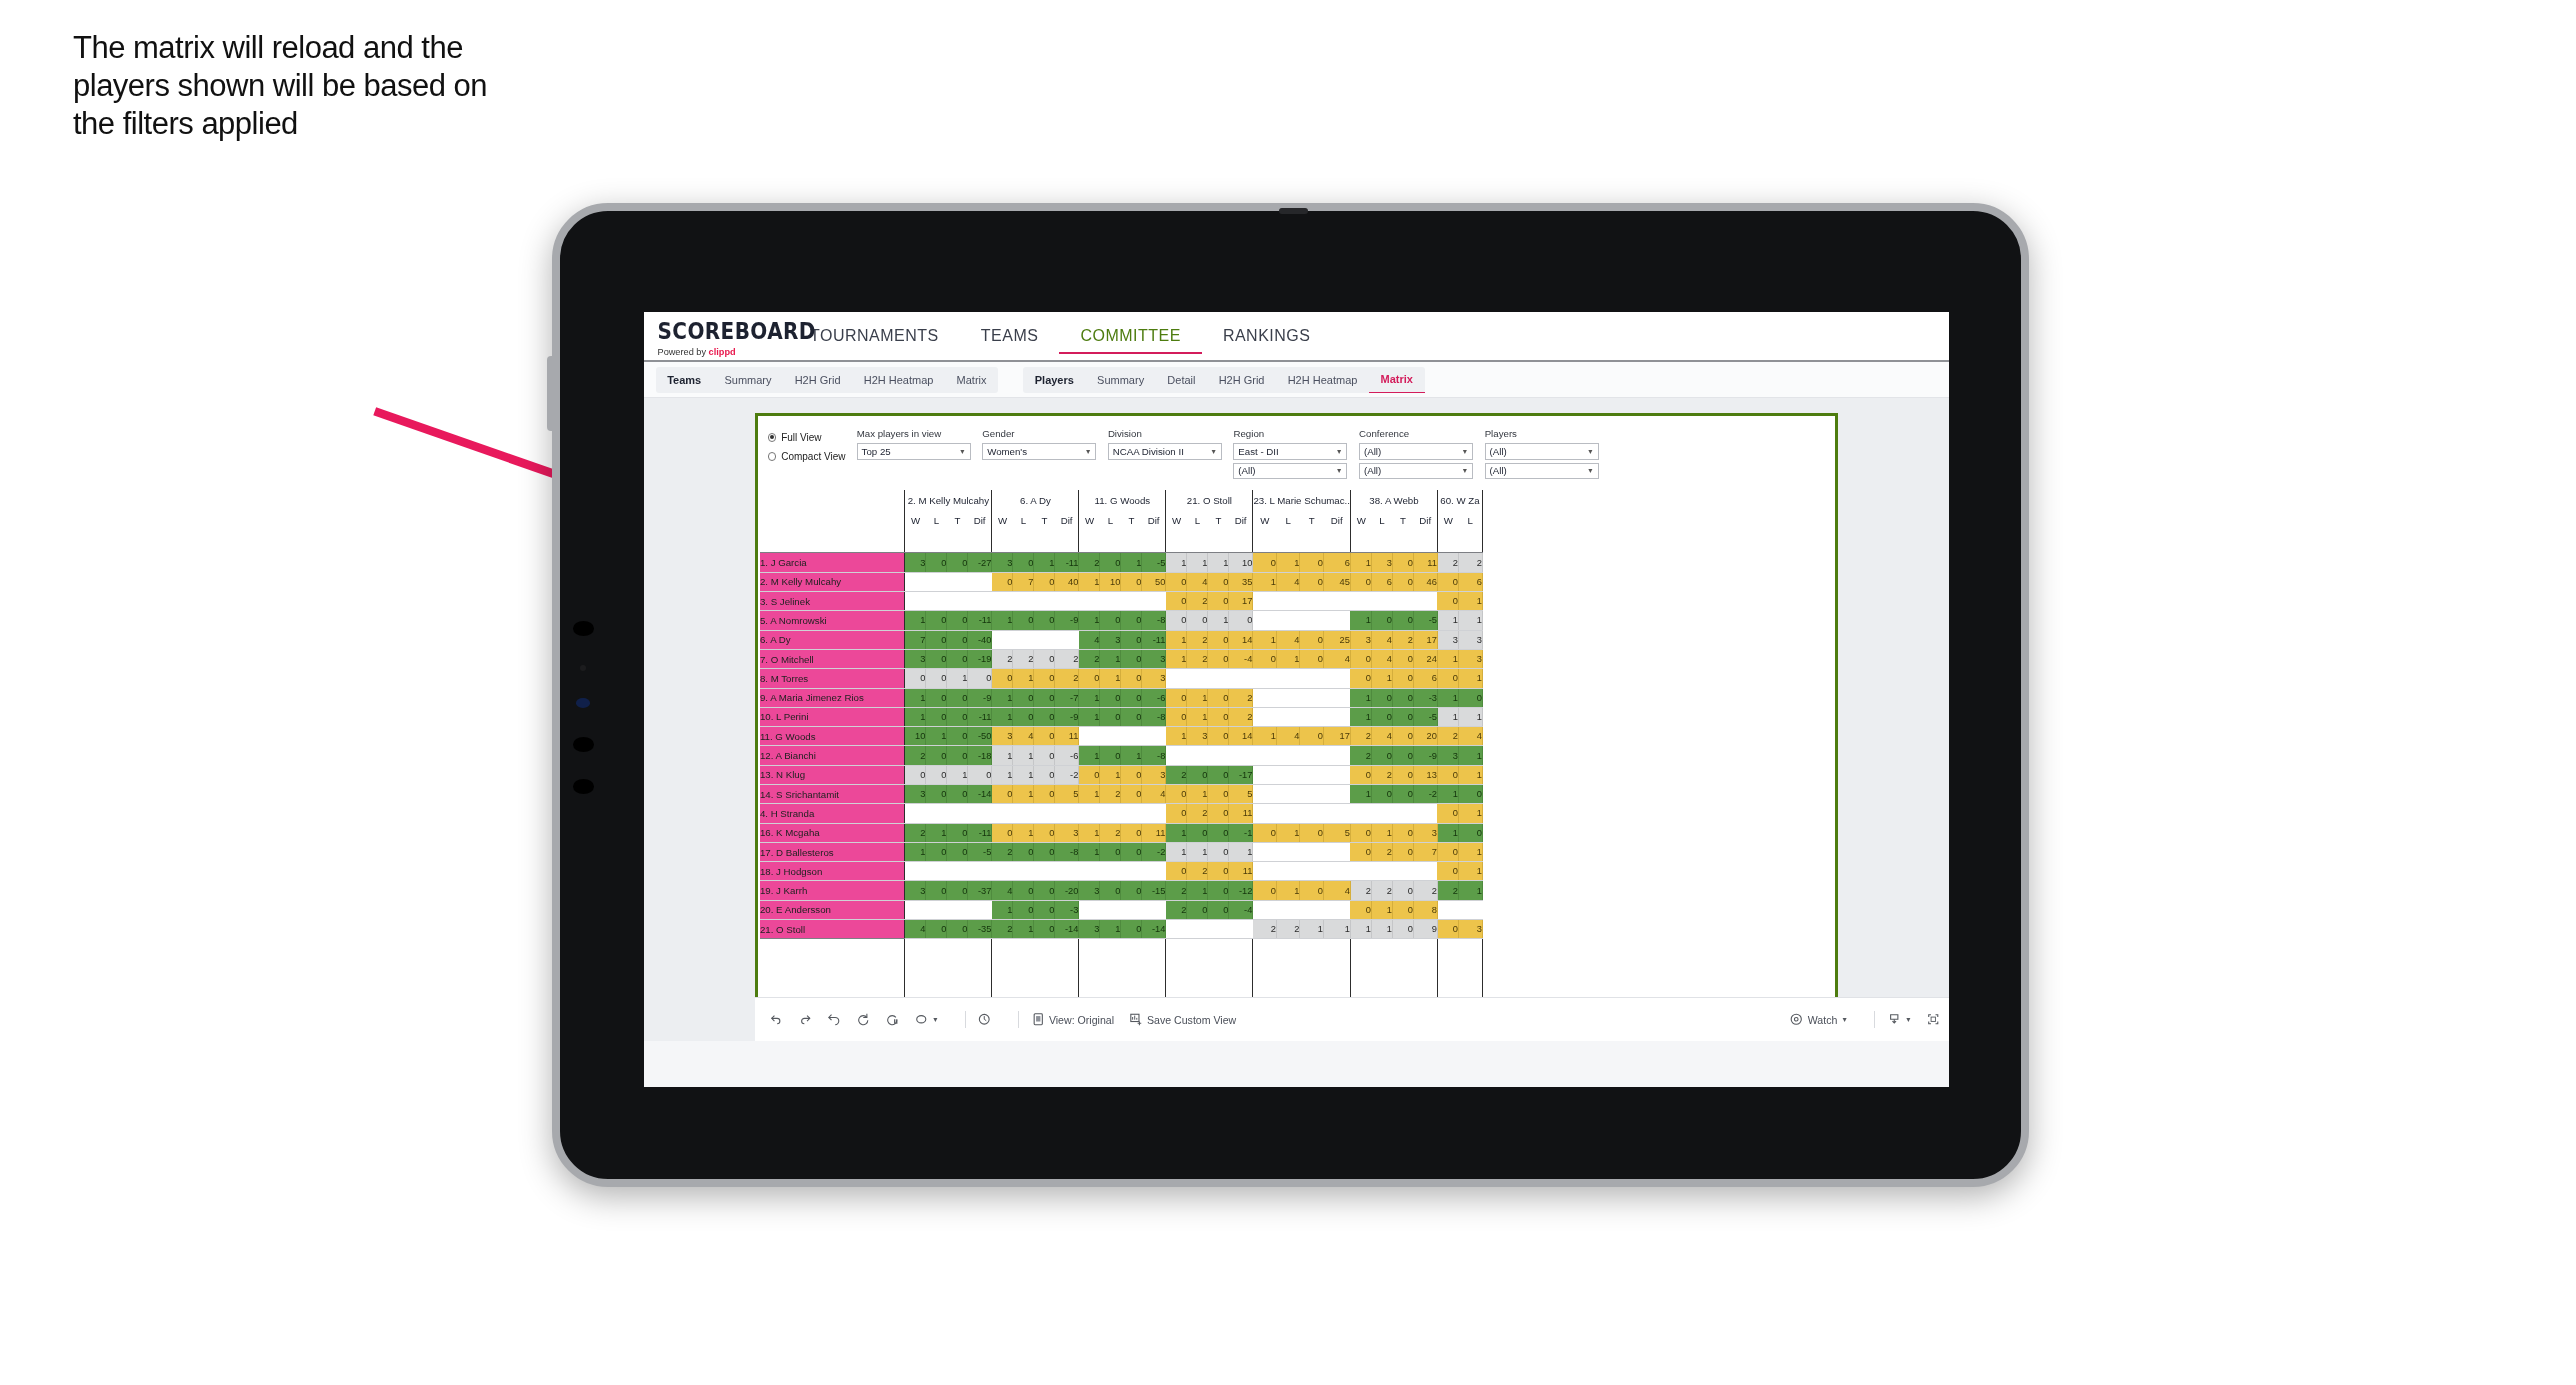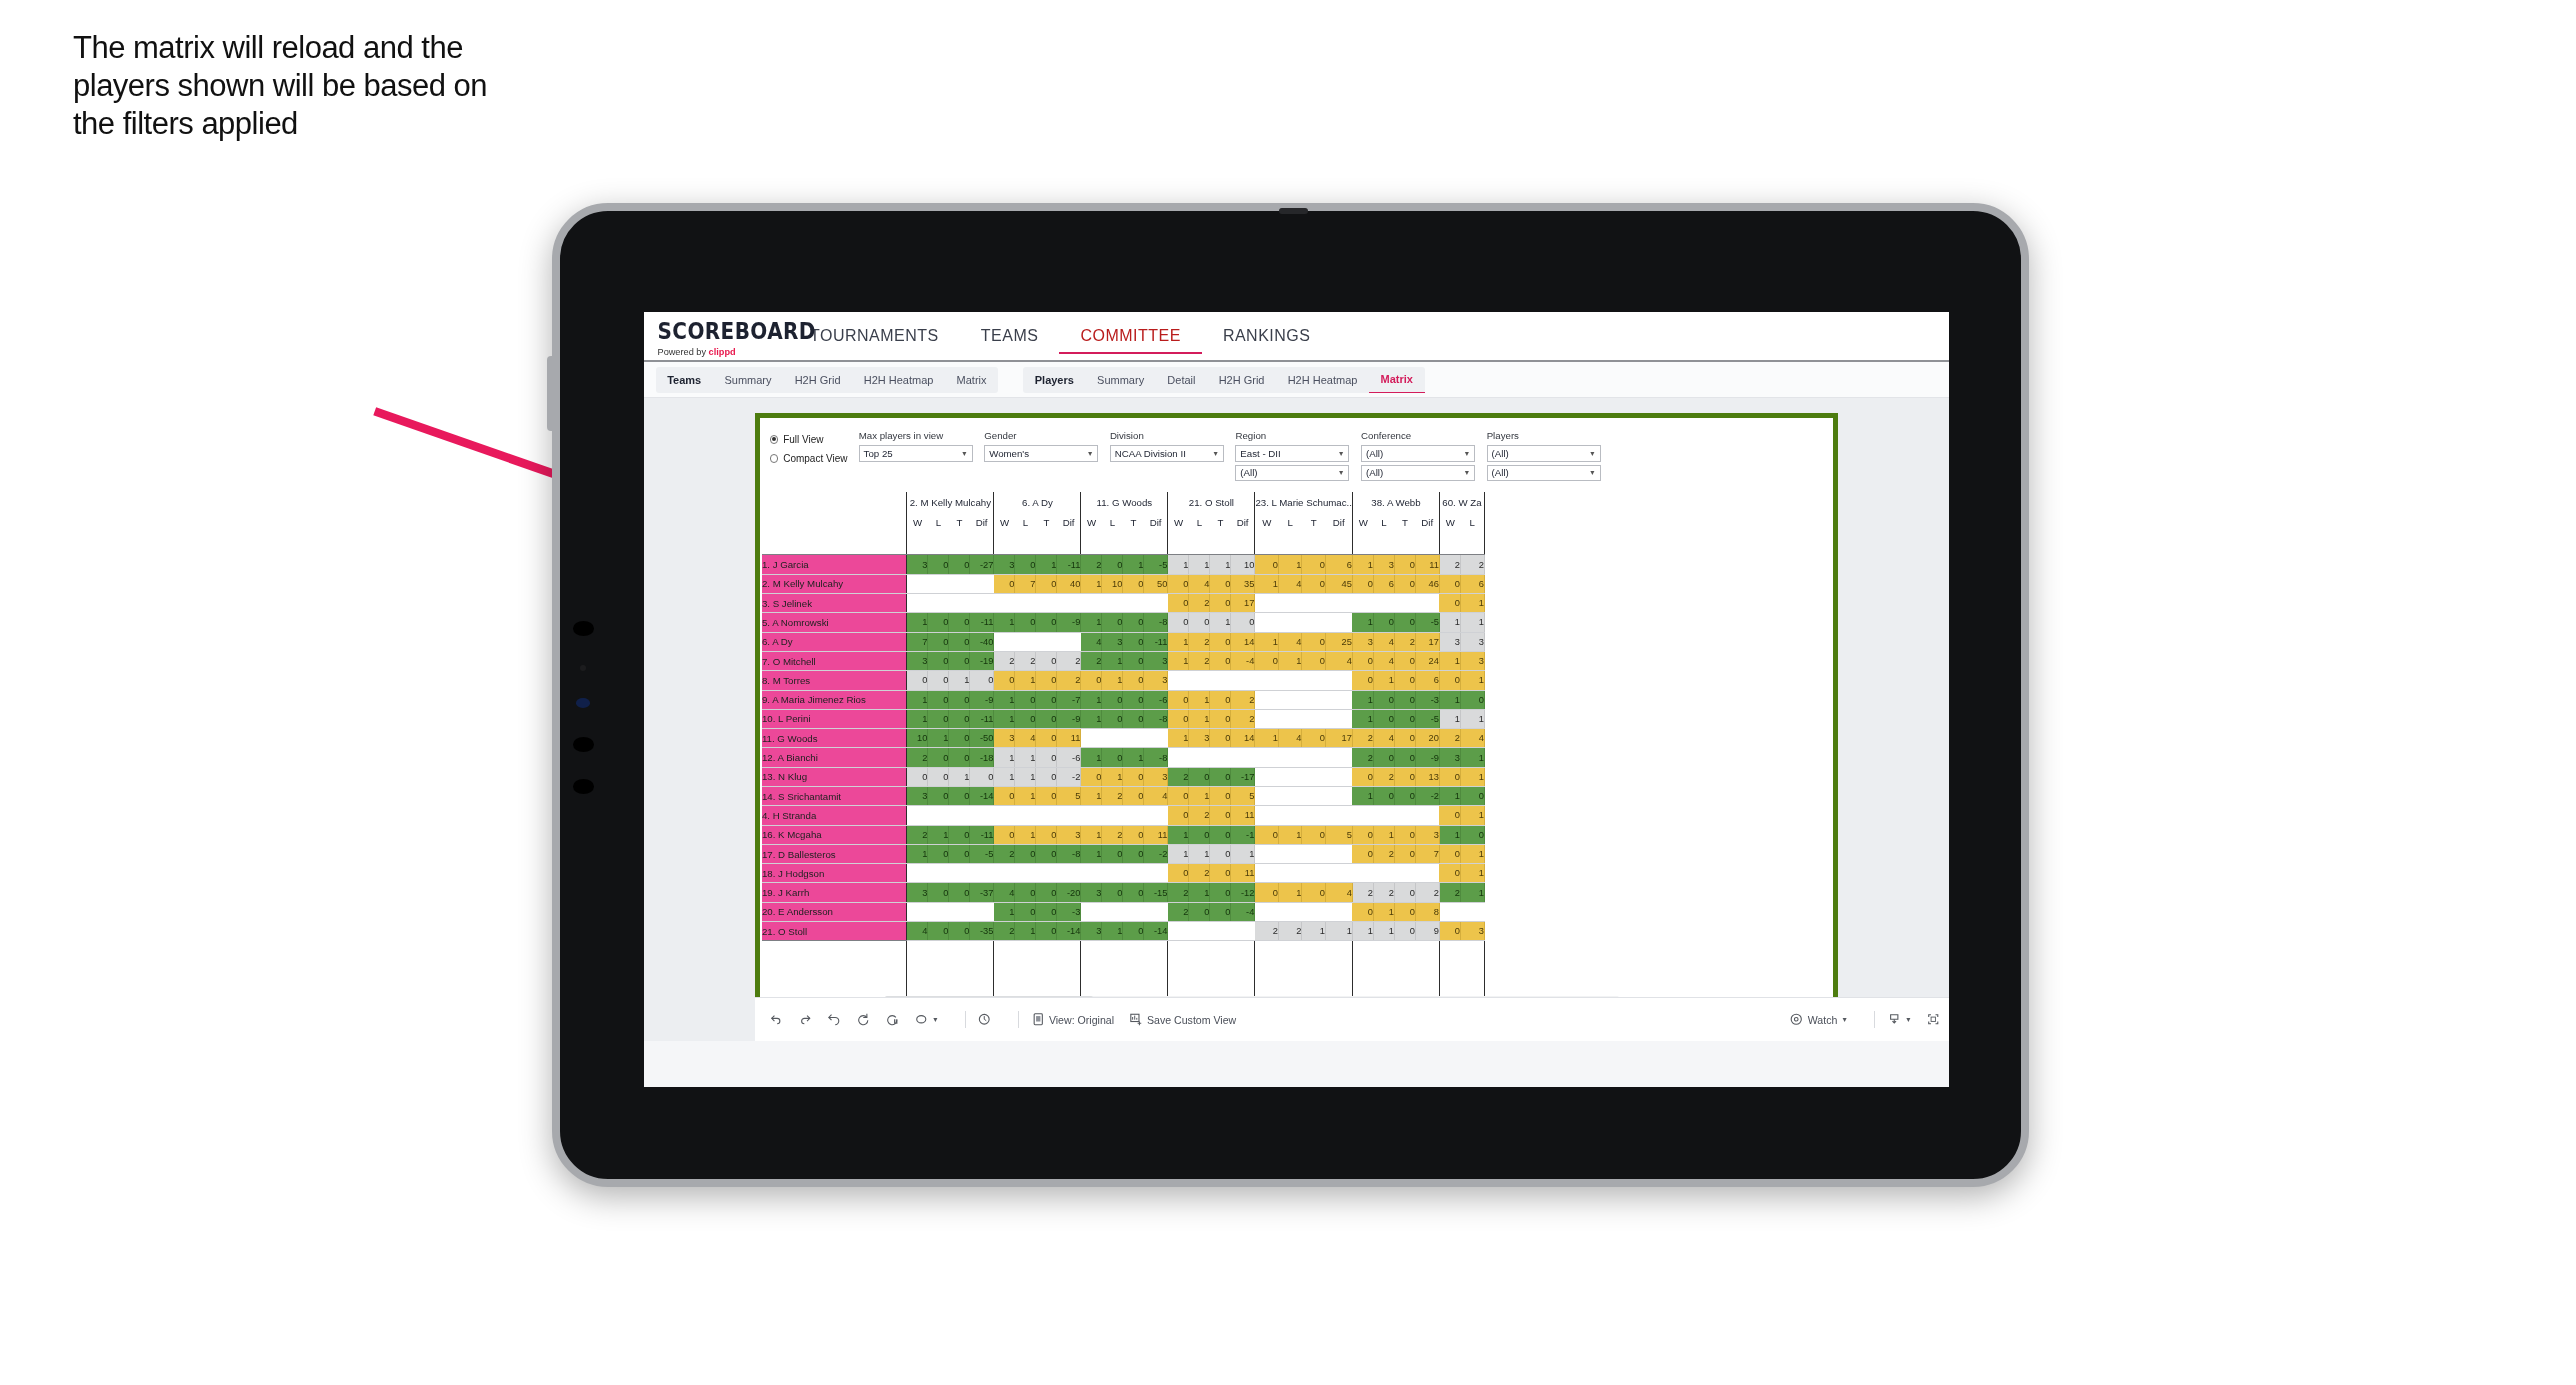--- a/index.html
+++ b/index.html
@@ -54,38 +54,38 @@
     line-height:1; transform:scaleY(1.18); transform-origin:left top;
   }
   #logo-sub { font-size:9.2px; color:#333; margin-top:8.7px; }
   #logo-sub b { color:#e8174c; font-weight:bold; }
   .topnav { display:flex; align-items:center; margin-left:21px; }
   .topnav-item {
     padding:16px 21px; height:33px; display:flex; align-items:center;
     font-size:16px; color:#3a3f4b; letter-spacing:0.5px; cursor:pointer;
     border-bottom:2.9px solid transparent; margin-bottom:-2.9px;
   }
-  .topnav-item.active { color:#b91c1c; border-bottom-color:#d31c5b; }
+  .topnav-item.active { color:#4d7c0f; border-bottom-color:#d31c5b; }
 
   
   #subnav {
     height:36px; background:#fafbfc; display:flex; align-items:center;
     border-bottom:1px solid #e2e4e8; padding-left:11.6px;
   }
   .subgroup { display:flex; align-items:center; background:#eef0f3; border-radius:2.9px; height:26px; }
   .subgroup.sep { margin-left:25px; }
   .sub-item { font-size:11px; color:#4b5060; padding:0 11.6px; cursor:pointer; line-height:26px; }
   .sub-item.lead { font-weight:bold; color:#1d2230; }
   .sub-item.active { color:#d31c5b; border-bottom:1.9px solid #d31c5b; font-weight:bold; }
 
   
   #sheet { position:relative; height:643px; background:#eceef1; }
   #sheet-inner {
     position:absolute; left:111px; top:15.4px; width:1083px; bottom:21px;
-    background:#fff; border:5px solid #4d7c0f;
+    background:#fff; border:3px solid #4d7c0f;
   }
 
   
   #filters { display:flex; padding:11.6px 0 7.7px 9.7px; font-size:9.7px; color:#222; }
   .fcol { margin-right:11.6px; }
   .flabel { font-size:9.7px; color:#33373f; margin-bottom:2.9px; height:12.5px; }
   .fsel {
     width:114px; height:16.4px; border:1px solid #b9bcc2; background:#fff;
     font-size:9.7px; color:#1d2230; display:flex; align-items:center;
     padding-left:3.9px; position:relative; margin-bottom:2.9px; cursor:pointer;

